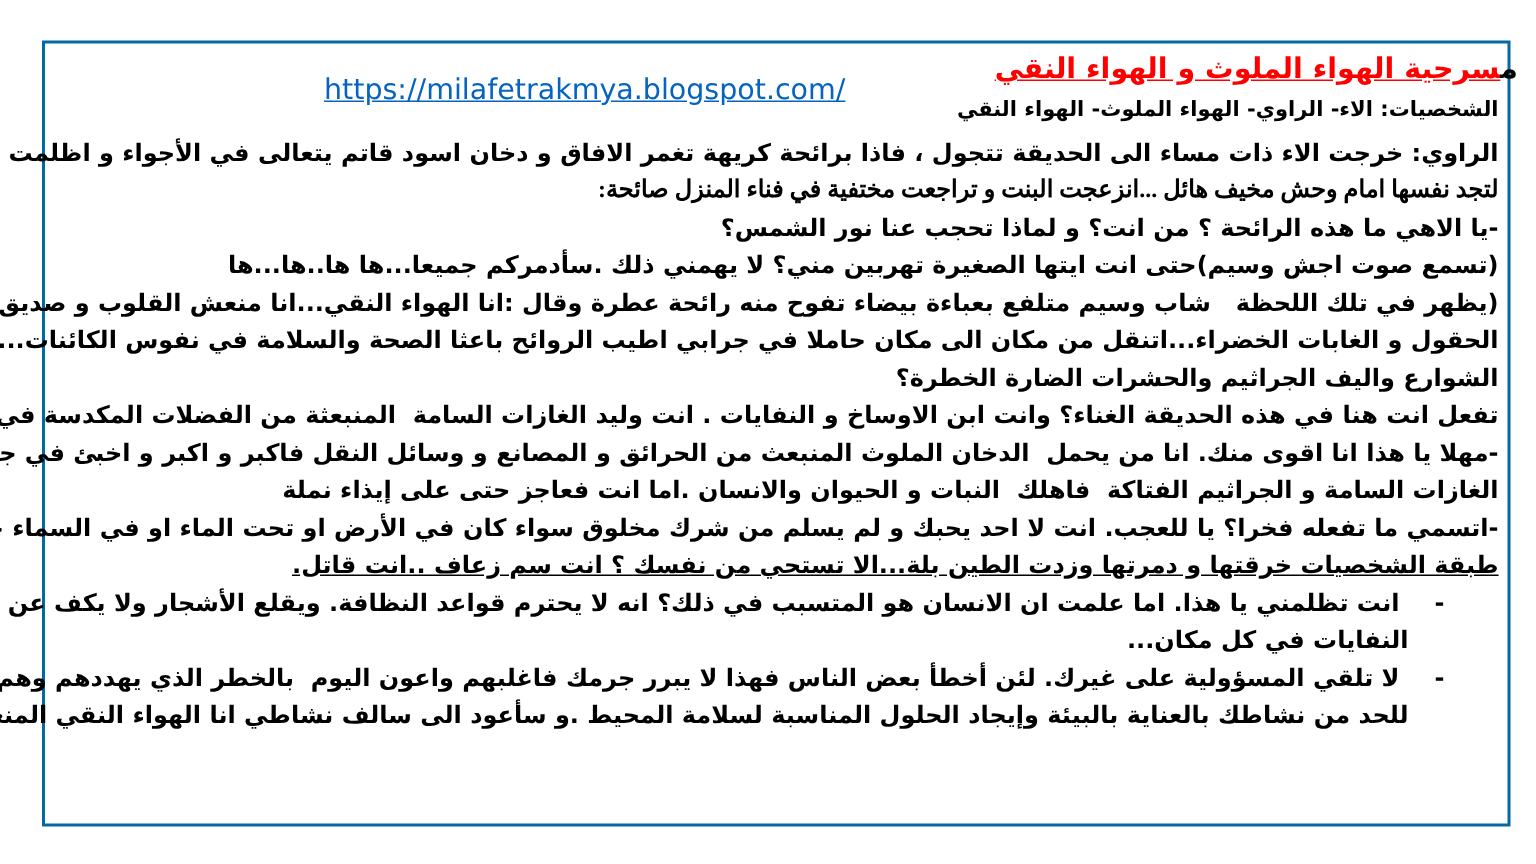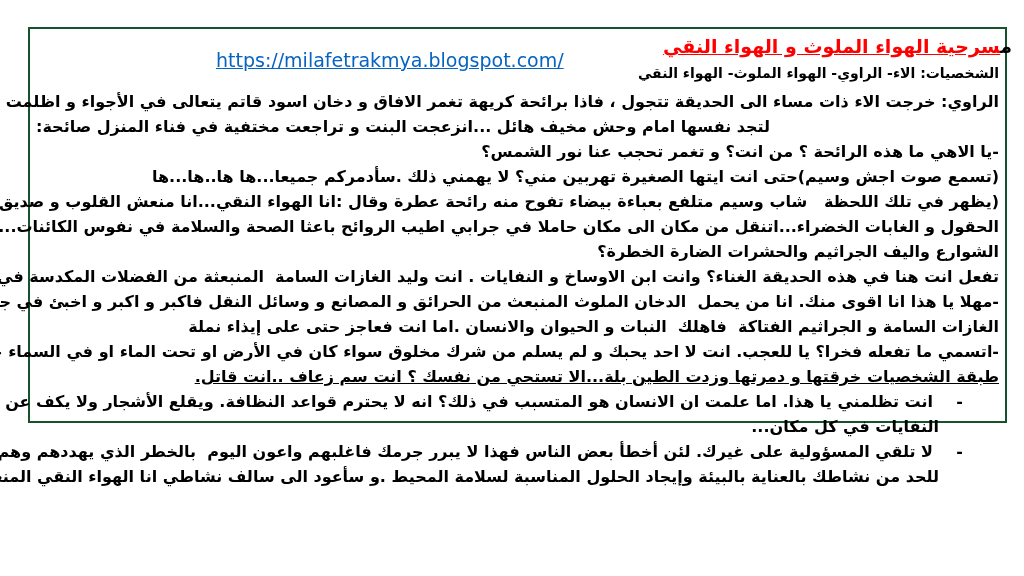--- a/index.html
+++ b/index.html
@@ -2,22 +2,22 @@
 <html lang="ar"><head>
 <meta charset="utf-8">
 <style>
   html,body{margin:0;padding:0;}
   body{
     width:1024px;height:576px;position:relative;background:#ffffff;
     font-family:"DejaVu Sans","Liberation Sans",sans-serif;
     overflow:hidden;
   }
   .page{
-    position:absolute;left:28px;top:27px;width:979px;height:396px;
-    border:2px solid #14532d;box-sizing:border-box;
+    position:absolute;left:28px;top:27px;width:979px;height:524px;
+    border:2px solid #0369a1;box-sizing:border-box;
     direction:rtl;color:#000000;font-weight:bold;
     padding:4px 6px 0 6px;
   }
   .title-line{
     font-size:19px;line-height:27px;text-align:right;
     margin-left:0;margin-right:-13px;white-space:nowrap;
   }
   .title-line .title-main{
     color:#FF0000;text-decoration:underline;text-decoration-color:#FF0000;
   }
@@ -25,21 +25,21 @@
     position:absolute;left:186px;top:20px;width:300px;
     font-size:19px;font-weight:normal;direction:ltr;text-align:center;
     color:#0563C1;text-decoration:underline;cursor:pointer;white-space:nowrap;
   }
   .characters-line{font-size:14px;line-height:27px;text-align:right;}
   .body-lines{margin-top:2px;}
   .line{
     font-size:16px;line-height:25px;text-align:right;position:relative;
     white-space:nowrap;
   }
-  .c{text-align:left;}
+  .c{text-align:right;font-family:Liberation Serif, serif;}
   .u{text-decoration:underline;}
   .li{padding-right:66px;}
   .li .marker{position:absolute;right:36px;top:0;}
   .cont{padding-right:60px;}
 </style>
 </head>
 <body>
 
 <div class="page">
 
@@ -47,21 +47,21 @@
     <span class="title-prefix">م</span><span class="title-main">سرحية الهواء الملوث و الهواء النقي</span>
   </div>
 
   <a class="hyperlink">https://milafetrakmya.blogspot.com/</a>
 
   <div class="characters-line">الشخصيات: الاء- الراوي- الهواء الملوث- الهواء النقي</div>
 
   <div class="body-lines">
       <div class="line"><span>الراوي: خرجت الاء ذات مساء الى الحديقة تتجول ، فاذا برائحة كريهة تغمر الافاق و دخان اسود قاتم يتعالى في الأجواء و اظلمت الدنيا</span></div>
       <div class="line c"><span>لتجد نفسها امام وحش مخيف هائل ...انزعجت البنت و تراجعت مختفية في فناء المنزل صائحة:</span></div>
-      <div class="line"><span>-يا الاهي ما هذه الرائحة ؟ من انت؟ و تغمر تحجب عنا نور الشمس؟</span></div>
+      <div class="line"><span>-يا الاهي ما هذه الرائحة ؟ من انت؟ و لماذا تحجب عنا نور الشمس؟</span></div>
       <div class="line"><span>(تسمع صوت اجش وسيم)حتى انت ايتها الصغيرة تهربين مني؟ لا يهمني ذلك .سأدمركم جميعا...ها ها..ها...ها</span></div>
       <div class="line"><span>(يظهر في تلك اللحظة &nbsp; شاب وسيم متلفع بعباءة بيضاء تفوح منه رائحة عطرة وقال :انا الهواء النقي...انا منعش القلوب و صديق</span></div>
       <div class="line"><span>الحقول و الغابات الخضراء...اتنقل من مكان الى مكان حاملا في جرابي اطيب الروائح باعثا الصحة والسلامة في نفوس الكائنات... ماذا</span></div>
       <div class="line"><span>الشوارع واليف الجراثيم والحشرات الضارة الخطرة؟</span></div>
       <div class="line"><span>تفعل انت هنا في هذه الحديقة الغناء؟ وانت ابن الاوساخ و النفايات . انت وليد الغازات السامة &nbsp;المنبعثة من الفضلات المكدسة في</span></div>
       <div class="line"><span>-مهلا يا هذا انا اقوى منك. انا من يحمل &nbsp;الدخان الملوث المنبعث من الحرائق و المصانع و وسائل النقل فاكبر و اكبر و اخبئ في جرابي</span></div>
       <div class="line"><span>الغازات السامة و الجراثيم الفتاكة &nbsp;فاهلك &nbsp;النبات و الحيوان والانسان .اما انت فعاجز حتى على إيذاء نملة</span></div>
       <div class="line"><span>-اتسمي ما تفعله فخرا؟ يا للعجب. انت لا احد يحبك و لم يسلم من شرك مخلوق سواء كان في الأرض او تحت الماء او في السماء حتى</span></div>
       <div class="line u"><span>طبقة الشخصيات خرقتها و دمرتها وزدت الطين بلة...الا تستحي من نفسك ؟ انت سم زعاف ..انت قاتل.</span></div>
       <div class="line li"><span class="marker">-</span><span>انت تظلمني يا هذا. اما علمت ان الانسان هو المتسبب في ذلك؟ انه لا يحترم قواعد النظافة. ويقلع الأشجار ولا يكف عن القاء</span></div>

